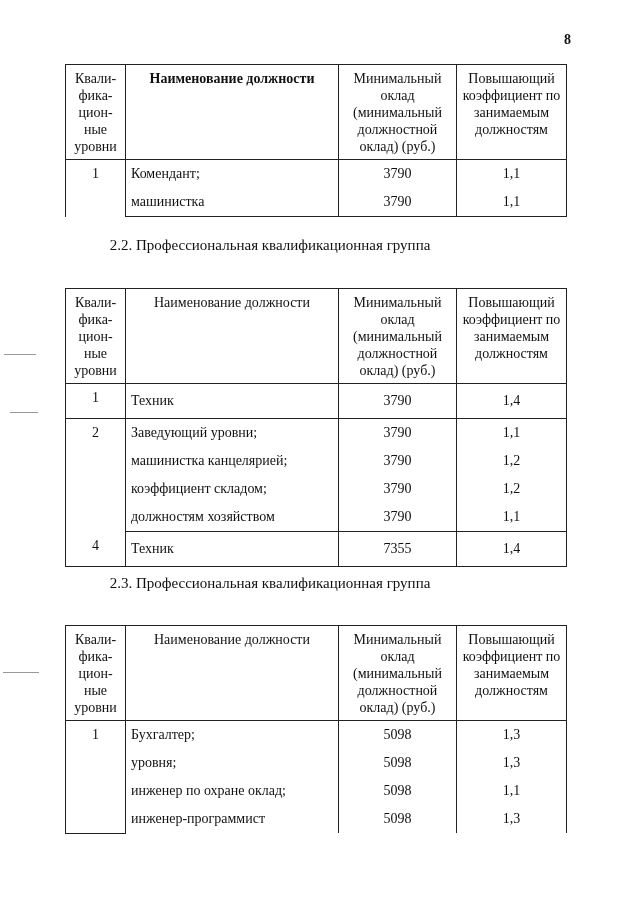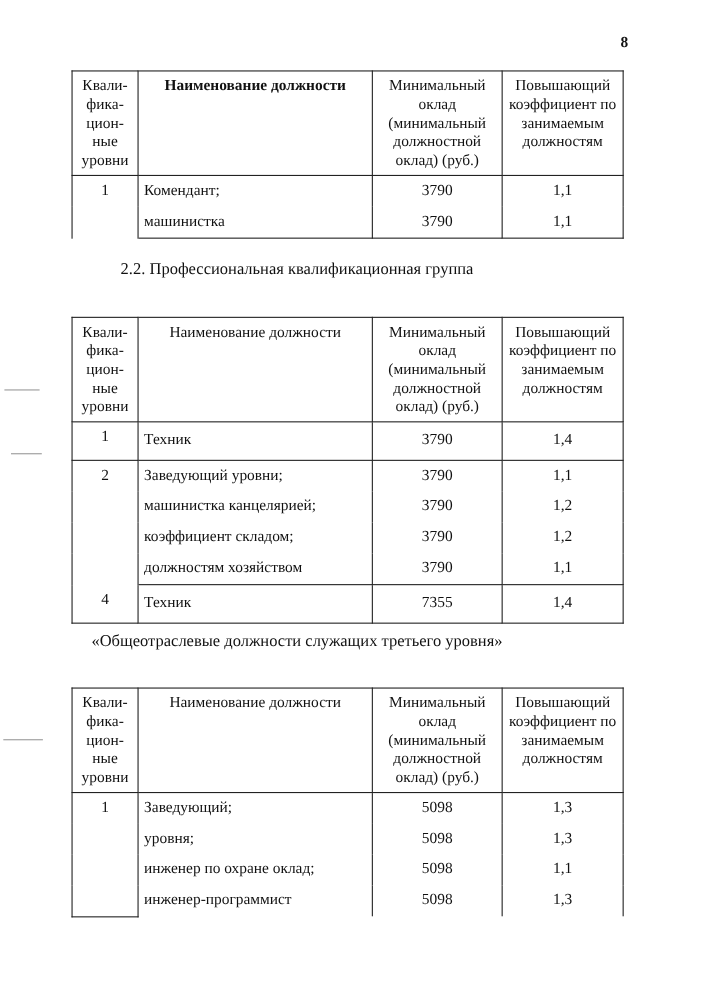--- a/index.html
+++ b/index.html
@@ -26,21 +26,21 @@
 </style>
 </head>
 <body>
 
 <div class="page-num">8</div>
 
 <div class="heading h1">
   <div>2.2. Профессиональная квалификационная группа</div>
 </div>
 <div class="heading h2">
-  <div>«Общеотраслевые должности служащих третьего уровня»</div>
+  <div>2.3. Профессиональная квалификационная группа</div>
 </div>
 
 <table class="grid t1">
     <colgroup>
       <col class="c1">
       <col class="c2">
       <col class="c3">
       <col class="c4">
     </colgroup>
     <tbody>
@@ -133,21 +133,21 @@
 фика-
 цион-
 ные
 уровни</th>
         <th>Наименование должности</th>
         <th>Минимальный оклад (минимальный должностной оклад) (руб.)</th>
         <th>Повышающий коэффициент по занимаемым должностям</th>
       </tr>
       <tr>
         <td class="lvl closed" rowspan="4">1</td>
-        <td class="name">Заведующий;</td>
+        <td class="name">Бухгалтер;</td>
         <td class="num">5098</td>
         <td class="num">1,3</td>
       </tr>
       <tr>
         <td class="name">уровня;</td>
         <td class="num">5098</td>
         <td class="num">1,3</td>
       </tr>
       <tr>
         <td class="name">инженер по охране оклад;</td>

